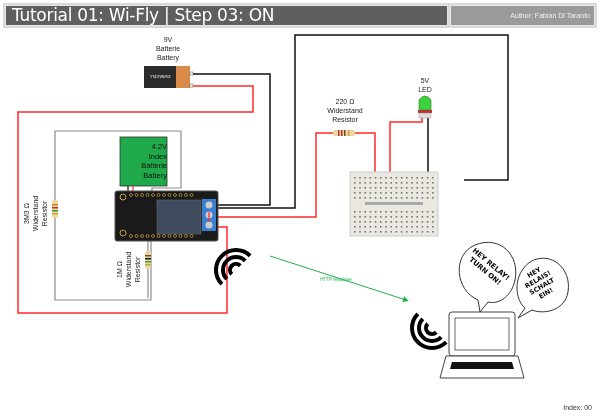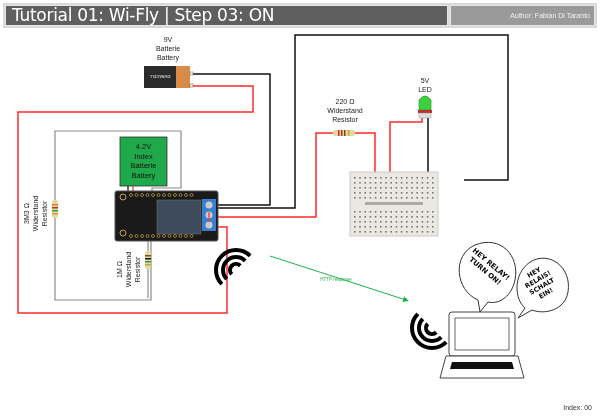--- a/index.html
+++ b/index.html
@@ -333,21 +333,21 @@
   <text x="540" y="283" font-size="6.5" font-weight="bold" fill="#000" text-anchor="middle" transform="rotate(-30 540 283)" font-family="DejaVu Sans, sans-serif">
     <tspan x="540" dy="-10" id="ger-1">HEY</tspan><tspan x="540" dy="8" id="ger-2">RELAIS!</tspan><tspan x="540" dy="8" id="ger-3">SCHALT</tspan><tspan x="540" dy="8" id="ger-4">EIN!</tspan>
   </text>
 </svg>
 
 <div class="lbl" style="left:148px;top:35px;width:40px;">
   <div>9V</div>
   <div>Batterie</div>
   <div>Battery</div>
 </div>
-<div class="lbl" style="left:120px;top:142px;width:47px;font-size:7.5px;line-height:9.5px;color:#111;">
+<div class="lbl" style="left:120px;top:142px;width:47px;font-size:7.5px;line-height:9.5px;color:#111;text-align:right;">
   <div>4.2V</div>
   <div>Index</div>
   <div>Batterie</div>
   <div>Battery</div>
 </div>
 <div class="lbl rot" style="left:10px;top:200px;width:50px;">
   <div>3M3 Ω</div>
   <div>Widerstand</div>
   <div>Resistor</div>
 </div>

